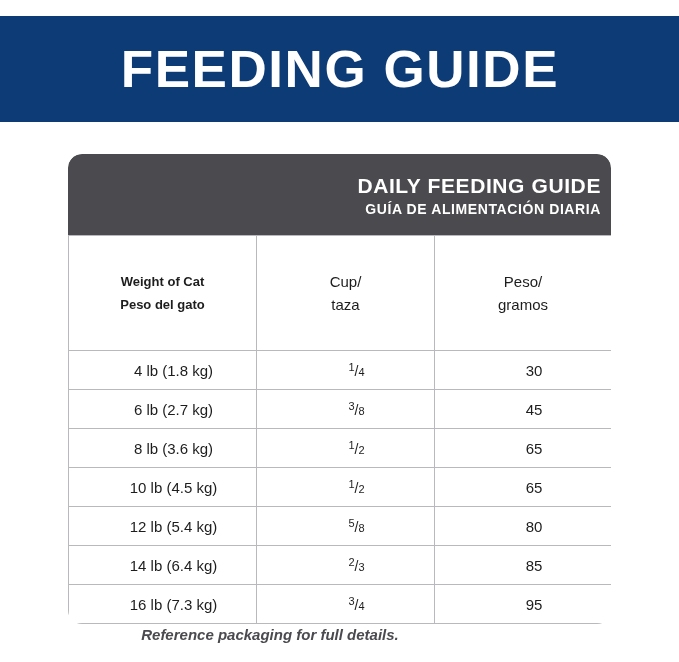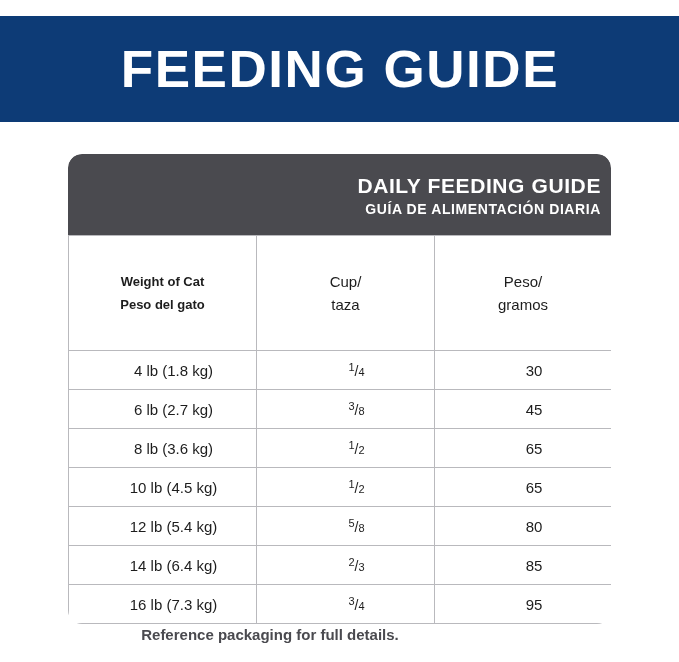--- a/index.html
+++ b/index.html
@@ -141,20 +141,21 @@
   
   .footnote {
     position: absolute;
     left: 0;
     top: 626px;
     width: 540px;
     text-align: center;
     font-size: 15px;
     font-weight: bold;
     color: #4a4a4f;
+    font-style: italic;
   }
 </style>
 </head>
 <body>
 
 <div class="page">
 
   <div class="banner">
     <div class="banner-title">FEEDING GUIDE</div>
   </div>

